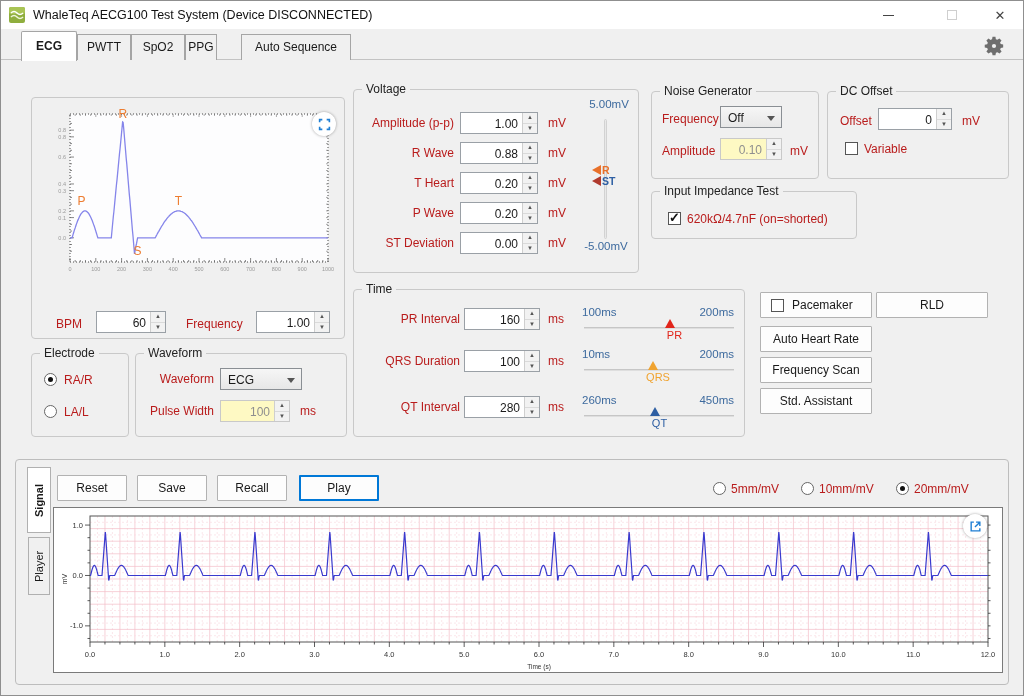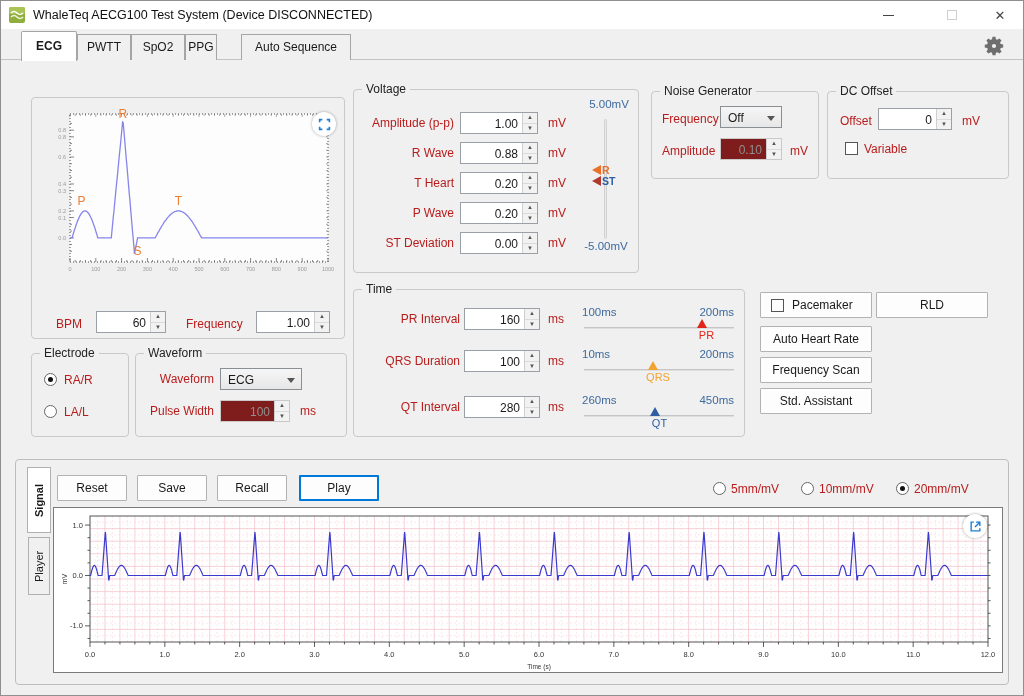--- a/index.html
+++ b/index.html
@@ -21,21 +21,21 @@
   .gt{position:absolute;top:-8px;left:8px;background:#f0f0f0;padding:0 4px;font-size:12px;color:#222;line-height:14px;white-space:nowrap;}
   .lbl{position:absolute;font-size:12px;color:#b91c1c;white-space:nowrap;}
   .lblr{text-align:right;}
   .blue{color:#3d6a9e;font-size:11.5px;}
   
   .spin{position:absolute;height:22px;background:#fff;border:1px solid #9aa0a6;display:flex;}
   .spin .spin-val{flex:1;text-align:right;font-size:12px;padding:4px 4px 0 0;overflow:hidden;}
   .spin .spin-btns{width:15px;border-left:1px solid #cfcfcf;display:flex;flex-direction:column;background:#f2f2f2;}
   .spin .spin-btns i{flex:1;font-style:normal;font-size:6px;color:#555;text-align:center;line-height:9px;}
   .spin .spin-btns i:first-child{border-bottom:1px solid #dadada;}
-  .spin.disabled{background:#7f1d1d;border-color:#c9c9c9;padding-left:12px;}
+  .spin.disabled{background:#fef9c3;border-color:#c9c9c9;padding-left:12px;}
   .spin.disabled .spin-val{color:#8f8f8f;}
   
   .combo{position:absolute;height:22px;background:linear-gradient(#f6f6f6,#e7e7e7);border:1px solid #8a8f94;
          font-size:12px;padding:4px 18px 0 7px;}
   .combo .chev{position:absolute;right:6px;top:9px;width:0;height:0;border-left:4px solid transparent;
          border-right:4px solid transparent;border-top:5px solid #555;}
   
   .cb{position:absolute;width:13px;height:13px;border:1px solid #555;background:#fff;}
   .cb.on::after{content:"✓";position:absolute;top:-3px;left:0;font-size:13px;font-weight:bold;color:#111;}
   .rd{position:absolute;width:13px;height:13px;border:1px solid #666;border-radius:50%;background:#fff;}
@@ -406,37 +406,42 @@
       <span class="spin-btns">
           <i>▲</i>
           <i>▼</i>
         </span>
     </div>
     <span class="lbl" style="left:134px;top:22px">mV</span>
     <span class="cb" style="left:17px;top:50px"></span>
     <span class="lbl" style="left:36px;top:50px">Variable</span>
   </div>
 
+  <div class="group" style="left:650px;top:190px;width:206px;height:48px">
+    <span class="gt">Input Impedance Test</span>
+    <span class="cb on" style="left:16px;top:20px"></span>
+    <span class="lbl" style="left:35px;top:20px">620kΩ/4.7nF (on=shorted)</span>
+  </div>
 
   <div class="group" style="left:352px;top:288px;width:392px;height:148px">
     <span class="gt">Time</span>
     <div id="time-rows">
         <span class="lbl lblr" style="left:2px;top:22px;width:104px">PR Interval</span>
        <div class="spin" style="left:110px;top:18px;width:76px">
          <span class="spin-val">160</span>
          <span class="spin-btns">
             <i>▲</i>
             <i>▼</i>
           </span>
        </div>
        <span class="lbl" style="left:194px;top:22px">ms</span>
        <span class="lbl blue" style="left:228px;top:16px">100ms</span>
        <span class="lbl blue lblr" style="left:306px;top:16px;width:74px">200ms</span>
        <div class="htrack" style="left:230px;top:37px;width:150px">
-         <div class="hmark" style="left: 57%; border-bottom-color: rgb(225, 37, 27); margin-left: 32px;">
+         <div class="hmark" style="left: 57%; border-bottom-color: rgb(225, 37, 27);">
            <span class="mlabel" style="color: rgb(225, 37, 27);">PR</span>
          </div>
        </div>
         <span class="lbl lblr" style="left:2px;top:64px;width:104px">QRS Duration</span>
        <div class="spin" style="left:110px;top:60px;width:76px">
          <span class="spin-val">100</span>
          <span class="spin-btns">
             <i>▲</i>
             <i>▼</i>
           </span>

